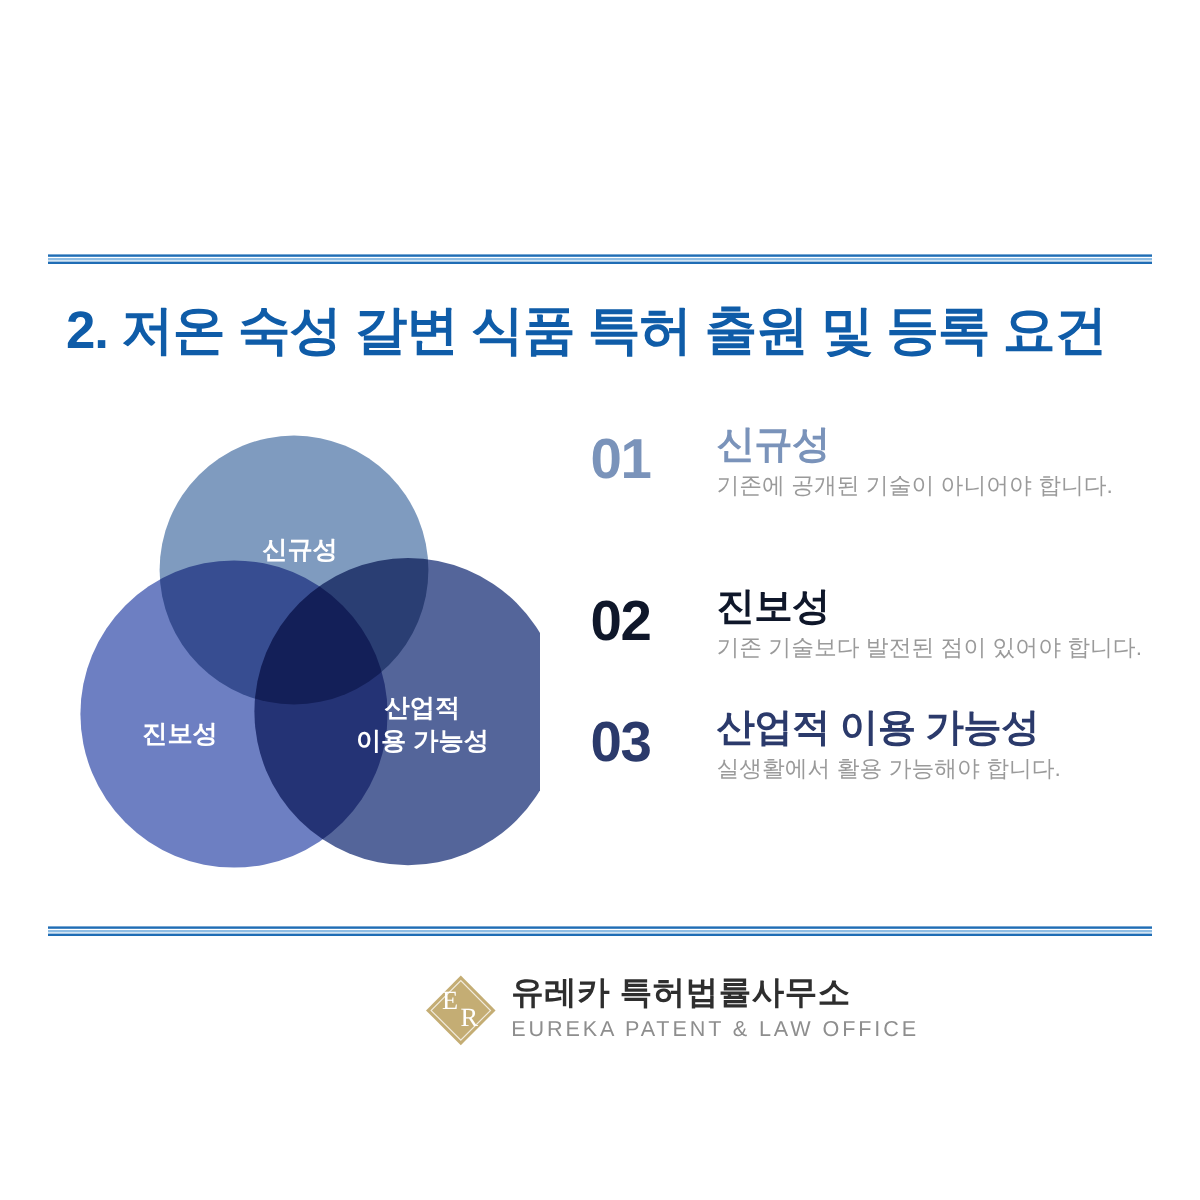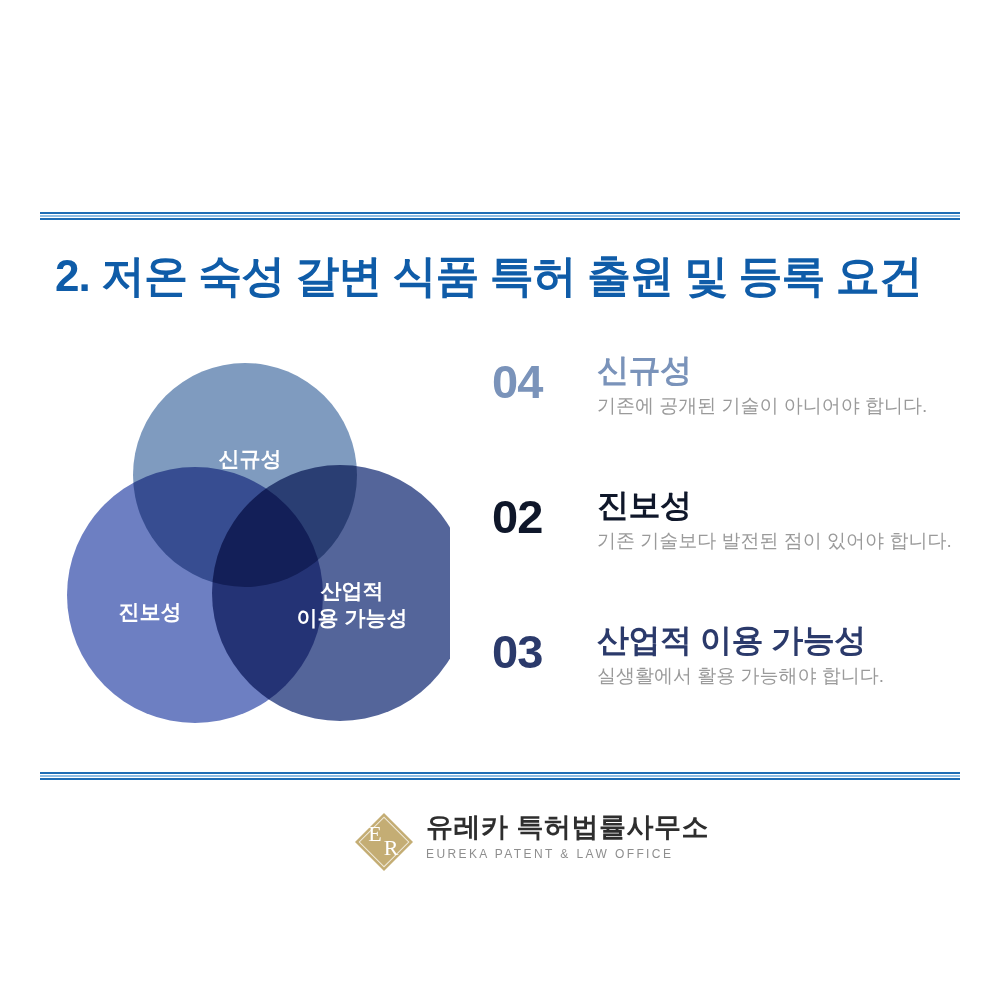--- a/index.html
+++ b/index.html
@@ -91,21 +91,21 @@
 
   
   .item {
     position: absolute;
     left: 492px;
     width: 470px;
     height: 110px;
   }
   .item-1 { top: 352px; }
   .item-2 { top: 487px; }
-  .item-3 { top: 622px; }
+  .item-3 { top: 588px; }
 
   .item-num {
     position: absolute;
     left: 0;
     top: 6px;
     font-size: 47px;
     font-weight: bold;
     letter-spacing: -1px;
     line-height: 1;
   }
@@ -158,21 +158,21 @@
   .logo-ko {
     font-size: 27px;
     font-weight: bold;
     color: #2e2e2e;
     letter-spacing: 0.5px;
     line-height: 1.15;
     white-space: nowrap;
   }
   .logo-en {
     margin-top: 4px;
-    font-size: 12px;
+    font-size: 18px;
     color: #8e8e8e;
     letter-spacing: 2.4px;
     white-space: nowrap;
   }
 </style>
 </head>
 <body>
 
 <div class="slide">
 
@@ -193,21 +193,21 @@
       </g>
     </svg>
 
     <div class="venn-label novelty">신규성</div>
     <div class="venn-label inventive">진보성</div>
     <div class="venn-label industrial">산업적
 이용 가능성</div>
   </div>
 
   <div class="item item-1">
-    <div class="item-num tone-1">04</div>
+    <div class="item-num tone-1">01</div>
     <div class="item-body">
       <div class="item-heading tone-1">신규성</div>
       <div class="item-desc">기존에 공개된 기술이 아니어야 합니다.</div>
     </div>
   </div>
 
   <div class="item item-2">
     <div class="item-num tone-2">02</div>
     <div class="item-body">
       <div class="item-heading tone-2">진보성</div>

